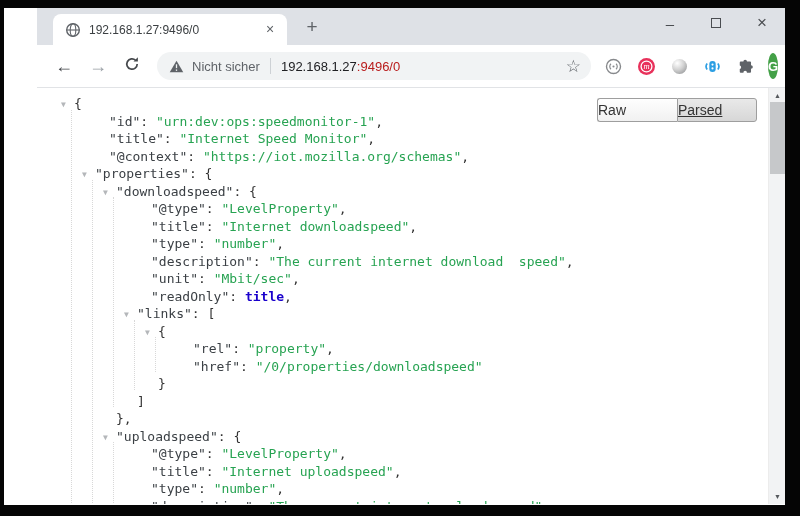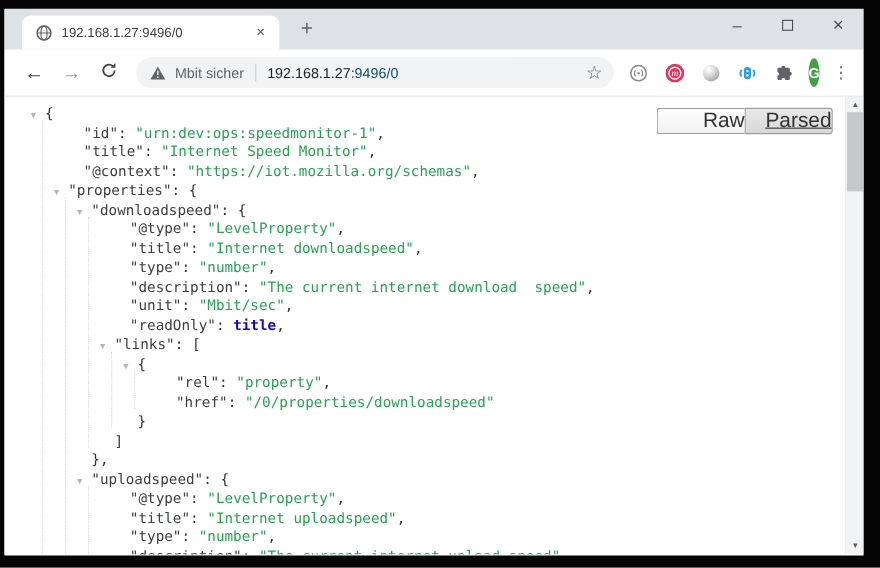--- a/index.html
+++ b/index.html
@@ -1,19 +1,19 @@
 <!DOCTYPE html>
 <html style="--key-color: #3b4045; --string-color: #27a352; --bool-color: #1a01cc; --punct-color: #333333; --avatar: #43a047; --muted: #5f6368;"><head>
 <meta charset="utf-8">
 <style>
   * { margin:0; padding:0; box-sizing:border-box; }
   html,body { width:800px; height:516px; }
   body { background:#050505; font-family:"Liberation Sans", sans-serif; overflow:hidden; }
 
-  .window { position:absolute; left:4px; top:8px; width:781px; height:497px; background:#fff; overflow:hidden; }
+  .window { position:absolute; left:4px; top:8px; width:781px; height:497px; background:#fff; overflow:hidden;padding-left:33px; }
 
   
   .tabstrip { position:relative; height:37px; background:#dee1e6; }
   .tab { position:absolute; left:16px; bottom:0; width:234px; height:31px; background:#fff;
          border-radius:8px 8px 0 0; display:flex; align-items:center; padding:0 8px 0 12px; }
   .favicon { width:16px; height:16px; flex:none; display:inline-flex; }
   .tab-title { flex:1; font-size:12px; color:#3c4043; margin-left:8px; white-space:nowrap; overflow:hidden; }
   .tab-close { flex:none; width:18px; height:18px; line-height:17px; text-align:center; font-size:14px;
                color:#5f6368; border-radius:50%; cursor:pointer; }
   .newtab { position:absolute; left:262px; bottom:4px; width:26px; height:26px; text-align:center;
@@ -28,35 +28,35 @@
   .toolbar { height:43px; background:#fff; border-bottom:1px solid #e1e3e6; display:flex; align-items:center; padding:0 10px 0 14px; }
   .navicon { width:26px; text-align:center; font-size:18px; color:#45484c; flex:none; margin-right:8px; }
   .navicon.fwd { color:#9aa0a6; }
   .omnibox { flex:none; width:434px; height:28px; background:#f1f3f4; border-radius:14px;
              display:flex; align-items:center; padding:0 10px 0 12px; margin-left:4px; }
   .warn-tri { flex:none; display:inline-flex; margin-right:8px; }
   .sec-label { font-size:13px; color:var(--muted); white-space:nowrap; }
   .sep { width:1px; height:16px; background:#cdd1d5; margin:0 10px; flex:none; }
   .url { font-size:13px; white-space:nowrap; overflow:hidden; flex:1; }
   .url .host { color:#202124; }
-  .url .rest { color:#0c4a6e; }
+  .url .rest { color:#b91c1c; }
   .star { flex:none; font-size:17px; color:#5f6368; margin-left:6px; }
   .extrow { display:flex; align-items:center; margin-left:14px; gap:16px; }
   .exticon { width:17px; height:17px; display:inline-flex; align-items:center; justify-content:center; }
   .sphere { width:15px; height:15px; border-radius:50%;
             background:radial-gradient(circle at 35% 28%, #ffffff, #d2d2d2 45%, #8d8f91 95%); }
   .avatar { width:26px; height:26px; border-radius:50%; background:var(--avatar); color:#fff;
             font-size:13px; font-weight:bold; display:flex; align-items:center; justify-content:center; margin-left:14px; }
   .menu-dots { font-size:15px; color:#5f6368; margin:0 4px 0 12px; letter-spacing:0; }
 
   
   .content { position:relative; height:416px; background:#fff; overflow:hidden; }
   .viewbtns { position:absolute; top:10px; right:28px; display:flex; z-index:5; }
-  .segbtn { width:80px; height:24px; font-family:"Liberation Sans",sans-serif; font-size:19px; color:#333;
-            border:1px solid #9e9e9e; background:linear-gradient(#fefefe,#f1f1f1); text-align:right; line-height:22px; }
+  .segbtn { width:80px; height:24px; font-family:"Liberation Sans",sans-serif; font-size:14px; color:#333;
+            border:1px solid #9e9e9e; background:linear-gradient(#fefefe,#f1f1f1); text-align:left; line-height:22px; }
   .segbtn.raw { border-radius:3px 0 0 3px; border-right:none; }
   .segbtn.parsed { border-radius:0 3px 3px 0; background:linear-gradient(#e9e9e9,#d7d7d7);text-decoration:underline; }
 
   .jsontree { position:absolute; left:0; top:0; right:17px; bottom:0; padding-top:7px;
               font-family:"DejaVu Sans Mono", monospace; font-size:13px; line-height:17.5px; overflow:hidden; }
   .jrow { position:relative; white-space:pre; height:17.5px; }
   .tri { position:absolute; top:1px; font-size:8px; color:#b4b7ba; cursor:pointer; }
   .seg-k { color:var(--key-color); }
   .seg-s { color:var(--string-color); }
   .seg-b { color:var(--bool-color); font-weight:bold; }
@@ -107,21 +107,21 @@
         </svg>
     </span>
     <div class="omnibox">
       <span class="warn-tri">
         <svg viewBox="0 0 16 14" width="15" height="13">
             <path d="M8 0.8 L15.3 13.2 H0.7 Z" fill="#5f6368"></path>
             <rect x="7.3" y="4.6" width="1.4" height="4.2" fill="#f1f3f4"></rect>
             <rect x="7.3" y="10.2" width="1.4" height="1.5" fill="#f1f3f4"></rect>
           </svg>
       </span>
-      <span class="sec-label">Mbit sicher</span>
+      <span class="sec-label">Nicht sicher</span>
       <span class="sep"></span>
       <span class="url"><span class="host">192.168.1.27</span><span class="rest">:9496/0</span></span>
       <span class="star">☆</span>
     </div>
     <div style="flex:1"></div>
     <div class="extrow">
       <span class="exticon">
         <svg viewBox="0 0 16 16" width="17" height="17">
             <circle cx="8" cy="8" r="6.6" fill="none" stroke="#87898c" stroke-width="1.3"></circle>
             <path d="M5.6 5.4 a3.6 3.6 0 0 0 0 5.2" stroke="#87898c" stroke-width="1.1" fill="none"></path>

